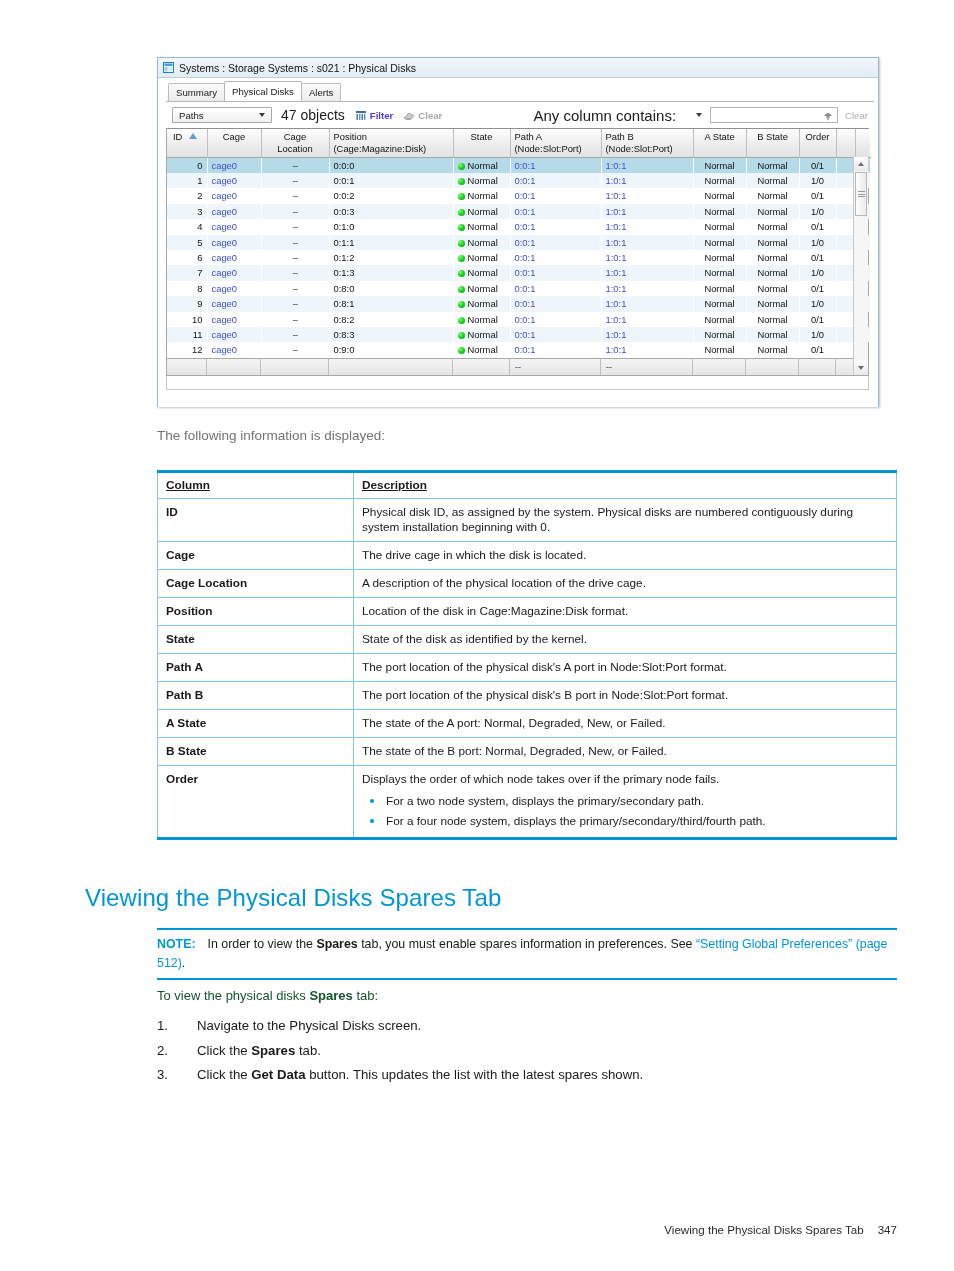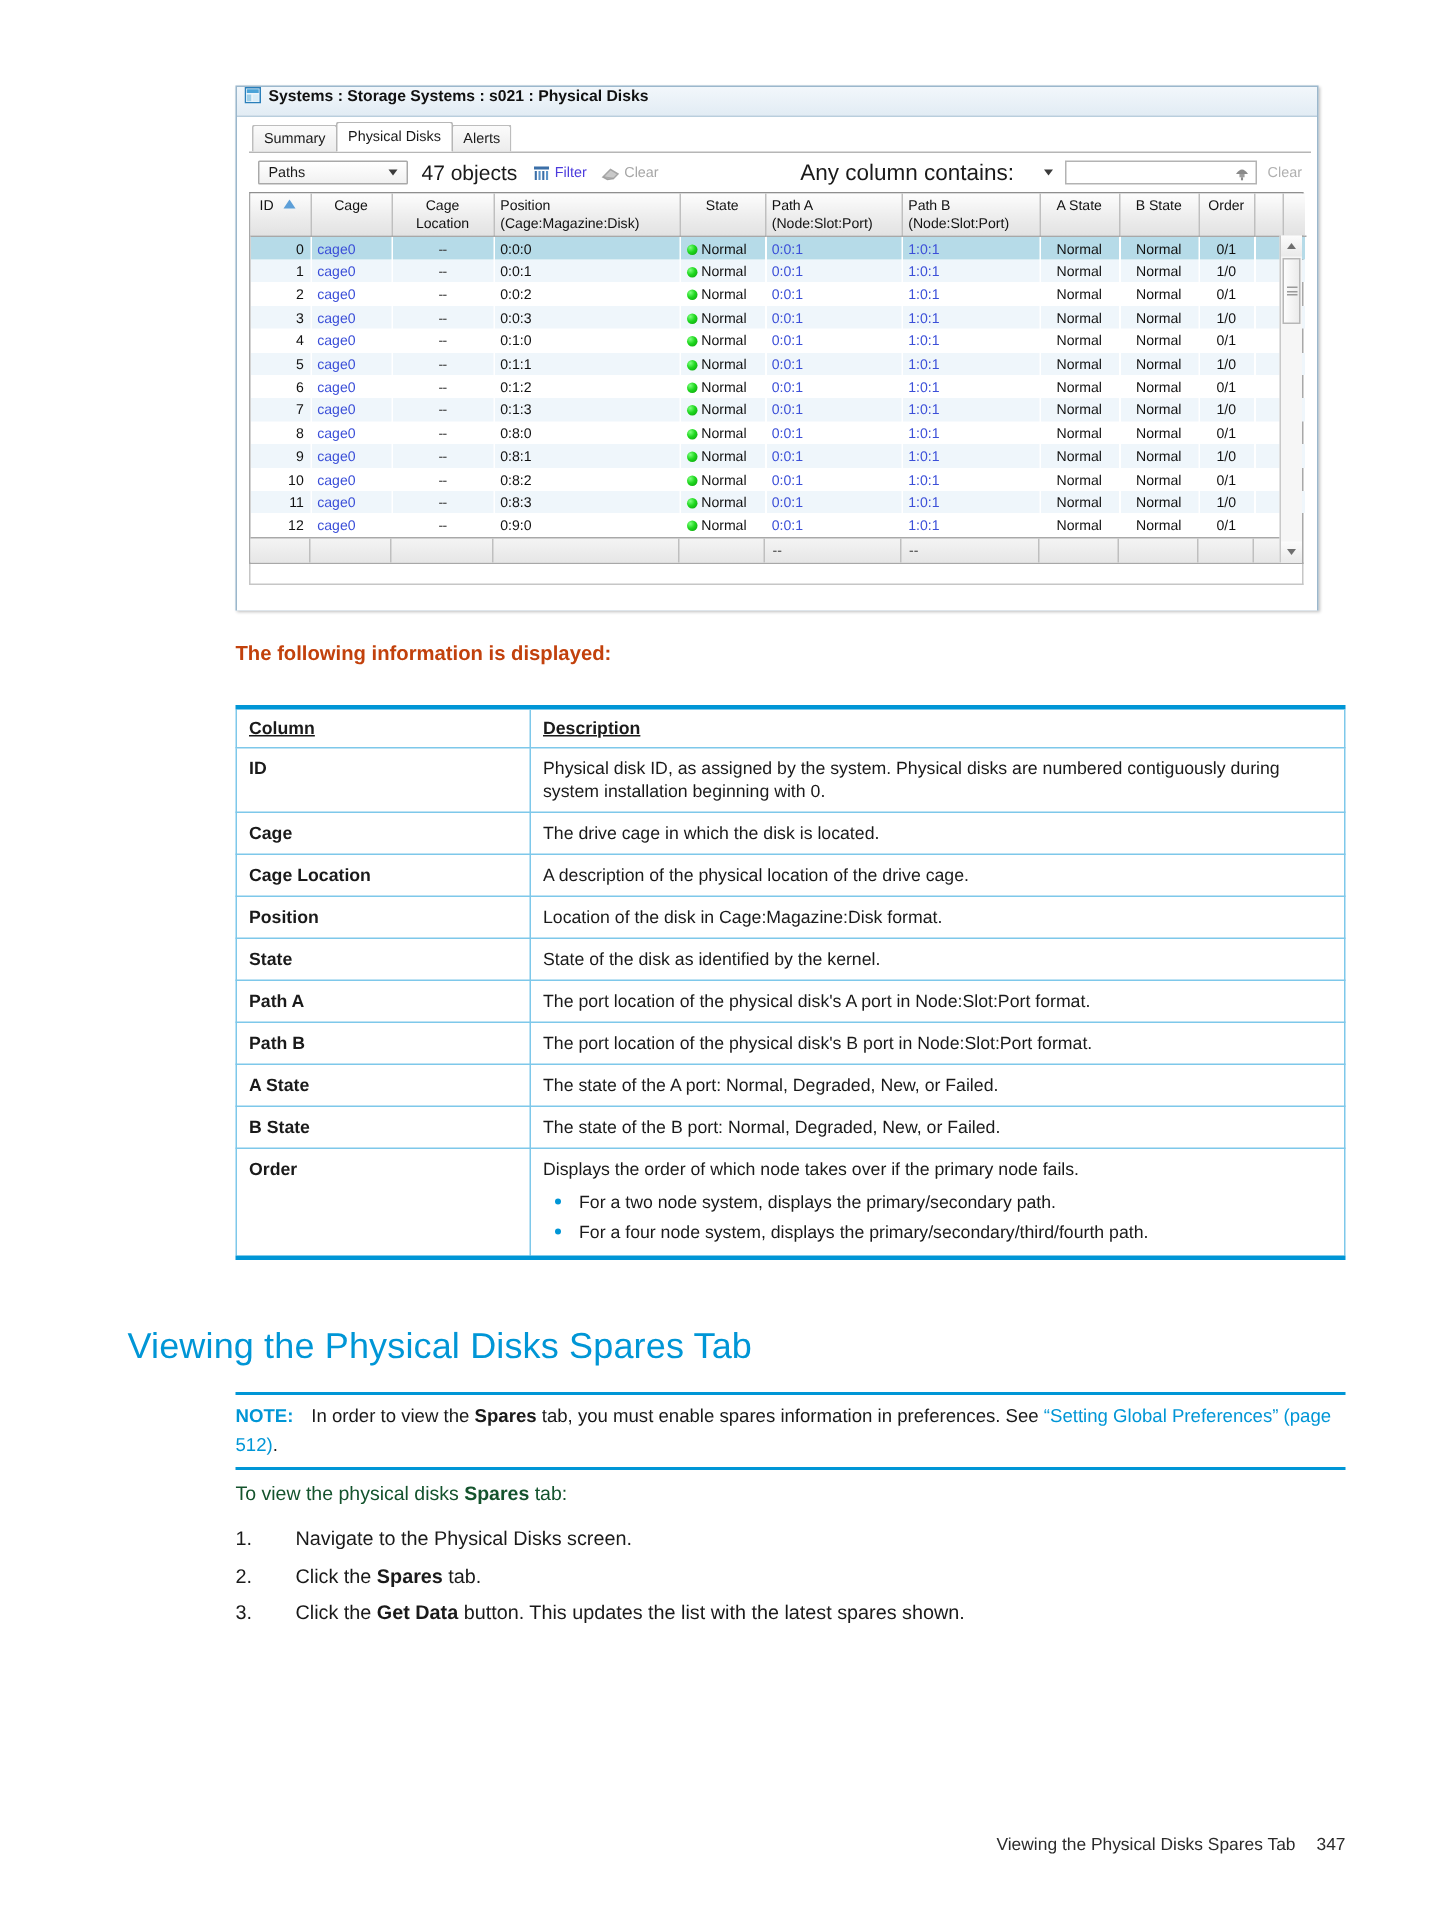--- a/index.html
+++ b/index.html
@@ -26,23 +26,23 @@
     background: #eef3f7;
     border: 1px solid #9bb7cc;
     box-shadow: 1px 1px 2px rgba(0,0,0,0.25);
     box-sizing: border-box;
   }
   .win-titlebar {
     height: 20px;
     background: linear-gradient(to bottom, #f2f7fb 0%, #e2ecf4 100%);
     border-bottom: 1px solid #b9cedd;
     display: flex;
+    align-items: center;
     padding: 0 5px;
     box-sizing: border-box;
-    font-weight: bold;
   }
   .win-icon {
     width: 11px;
     height: 11px;
     margin-right: 5px;
     flex: 0 0 auto;
     position: relative;
   }
   .win-icon svg { display: block; }
   .win-title-text {
@@ -120,21 +120,21 @@
     border-left: 3.5px solid transparent;
     border-right: 3.5px solid transparent;
     border-top: 4px solid #3b3b3b;
   }
   .obj-count { margin-left: 9px; font-size: 14px; color:#1a1a1a; white-space: nowrap;}
   .tb-btn {
     display: flex; align-items: center;
     margin-left: 10px;
     white-space: nowrap;
   }
-  .tb-btn .lbl { font-size: 9.6px; font-weight: normal; }
+  .tb-btn .lbl { font-size: 9.6px; font-weight: bold; }
   .tb-btn.filter .lbl { color: #4c3bdd; }
   .tb-btn.clear .lbl { color: #a7a7a7; }
   .ico-filter { width: 12px; height: 11px; margin-right: 3px; }
   .ico-clear  { width: 12px; height: 11px; margin-right: 3px; }
 
   .tb-right {
     margin-left: auto;
     display: flex;
     align-items: center;
     padding-right: 2px;
@@ -301,22 +301,21 @@
     box-sizing: border-box;
     width: 703px;
   }
 
   
   .lead-text {
     position: absolute;
     left: 157px;
     top: 428px;
     font-size: 13.5px;
-    color: #c2410c;
-    font-weight: bold;
+    color: #737373;
   }
 
   
   .desc-table {
     position: absolute;
     left: 157px;
     top: 470px;
     width: 740px;
     border-collapse: collapse;
     table-layout: fixed;

